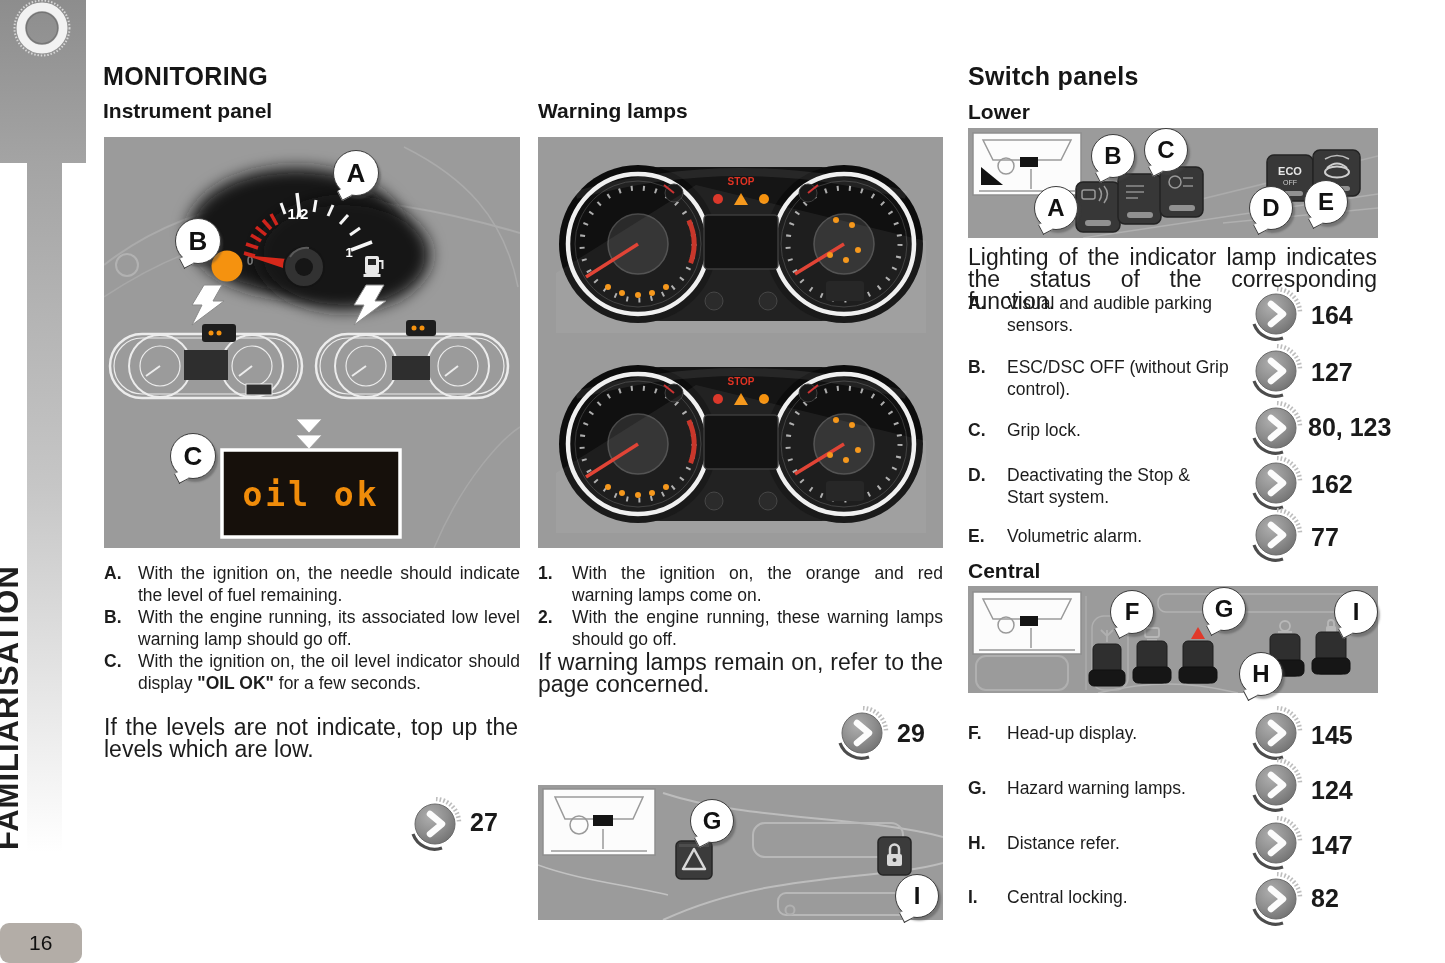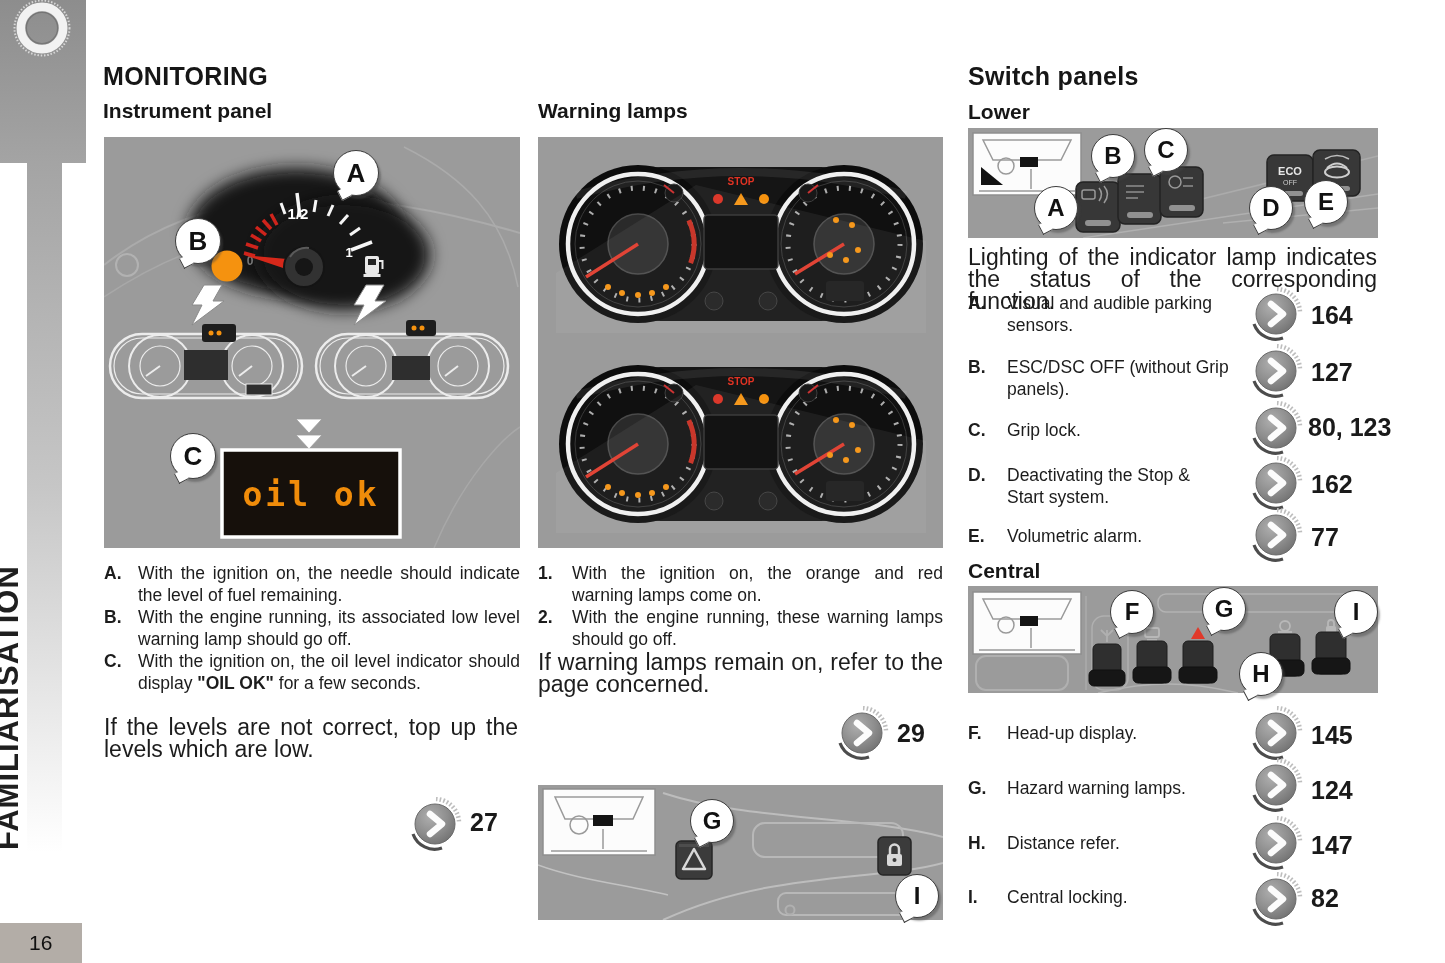--- a/index.html
+++ b/index.html
@@ -25,21 +25,21 @@
          border-right:1.6px solid #3c3c3c;border-bottom:1.6px solid #3c3c3c;z-index:-1;}
   .knob{position:absolute;}
   .corner-tab{position:absolute;left:0;top:0;width:86px;height:163px;
          background:linear-gradient(180deg,#8d8d8d,#a4a4a4);}
   .side-strip{position:absolute;left:27px;top:163px;width:35px;height:718px;
          background:linear-gradient(180deg,#a4a4a4 0%,#c6c6c6 45%,#ffffff 96%);}
   .tab-text{position:absolute;left:26px;top:814px;white-space:nowrap;
          transform:rotate(-90deg);transform-origin:left bottom;
          font-size:31px;font-weight:bold;color:#1f1f1f;letter-spacing:1px;}
   .pagenum-box{position:absolute;left:0;top:923px;width:82px;height:40px;background:#b3ada7;
-         display:flex;align-items:center;}
+         display:flex;align-items:center;border-radius:9px;}
   .pagenum-box span{font-size:21px;color:#111;padding-left:29px;}
   svg text{font-family:"Liberation Sans",sans-serif;}
   .oiltext{font-family:"DejaVu Sans Mono",monospace;}
 </style>
 </head>
 <body>
 
 <div class="page">
 
   <svg width="0" height="0" style="position:absolute">
@@ -431,21 +431,21 @@
     <span>With the ignition on, the needle should indicate the level of fuel remaining.</span>
   </div>
   <div class="item" style="left:104px;top:606px;width:382px">
     <span class="ilbl">B.</span>
     <span>With the engine running, its associated low level warning lamp should go off.</span>
   </div>
   <div class="item" style="left:104px;top:650px;width:382px">
     <span class="ilbl">C.</span>
     <span>With the ignition on, the oil level indicator should display </span><b>"OIL OK"</b><span> for a few seconds.</span>
   </div>
-  <div class="note" style="left:104px;top:716px;width:414px">If the levels are not correct, top up the levels which are low.</div>
+  <div class="note" style="left:104px;top:716px;width:414px">If the levels are not indicate, top up the levels which are low.</div>
   <svg class="knob" style="left:408px;top:797px" width="54" height="54">
       <use href="#knob"></use>
     </svg>
   <div class="num" style="left:470px;top:808px">27</div>
 
   <div class="item" style="left:538px;top:562px;width:371px">
     <span class="ilbl">1.</span>
     <span>With the ignition on, the orange and red warning lamps come on.</span>
   </div>
   <div class="item" style="left:538px;top:606px;width:371px">
@@ -464,21 +464,21 @@
     <span class="ilbl">A.</span>
     <span>Visual and audible parking sensors.</span>
   </div>
   <svg class="knob" style="left:1249px;top:287px" width="54" height="54">
       <use href="#knob"></use>
     </svg>
   <div class="num" style="left:1311px;top:301px">164</div>
 
   <div class="ritem" style="left:968px;top:356px;width:229px">
     <span class="ilbl">B.</span>
-    <span>ESC/DSC OFF (without Grip panels).</span>
+    <span>ESC/DSC OFF (without Grip control).</span>
   </div>
   <svg class="knob" style="left:1249px;top:344px" width="54" height="54">
       <use href="#knob"></use>
     </svg>
   <div class="num" style="left:1311px;top:358px">127</div>
 
   <div class="ritem" style="left:968px;top:419px;width:289px">
     <span class="ilbl">C.</span>
     <span>Grip lock.</span>
   </div>

